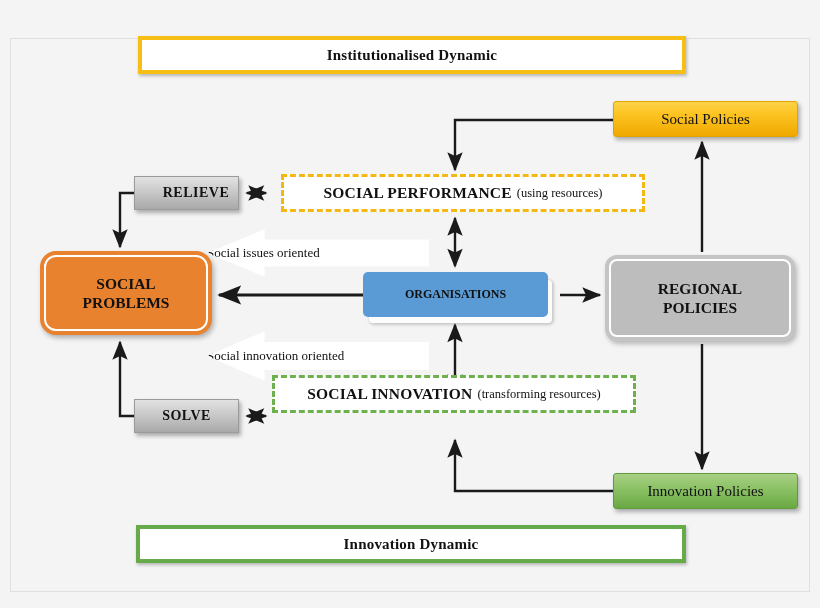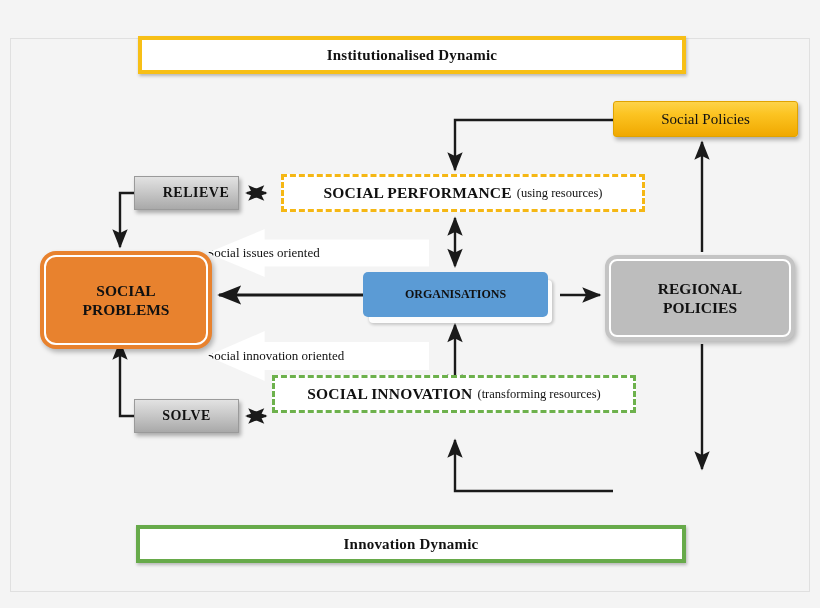--- a/index.html
+++ b/index.html
@@ -107,21 +107,21 @@
     letter-spacing: 0.2px;
   }
   .dashed-bar .sub {
     font-weight: normal;
     font-size: 12.5px;
     margin-left: 5px;
   }
 
   
   #social-problems {
-    left: 40px; top: 251px; width: 172px; height: 98px;
+    left: 40px; top: 251px; width: 172px; height: 84px;
     background: #e8822e;
     border: 4px solid #e8822e;
     outline: 2px solid #ffffff;
     outline-offset: -6px;
     border-radius: 16px;
     font-weight: bold;
     font-size: 15.5px;
     line-height: 1.25;
     box-shadow: 2px 3px 5px rgba(0,0,0,0.28);
   }
@@ -224,20 +224,23 @@
   </div>
 
   <div class="node banner" id="innovation-dynamic">
     <span>Innovation Dynamic</span>
   </div>
 
   <div class="node policy-box" id="social-policies">
     <span>Social Policies</span>
   </div>
 
+  <div class="node policy-box" id="innovation-policies">
+    <span>Innovation Policies</span>
+  </div>
 
   <div class="node grey-box" id="relieve-box">
     <span>RELIEVE</span>
   </div>
 
   <div class="node grey-box" id="solve-box">
     <span>SOLVE</span>
   </div>
 
   <div class="node dashed-bar" id="social-performance">

